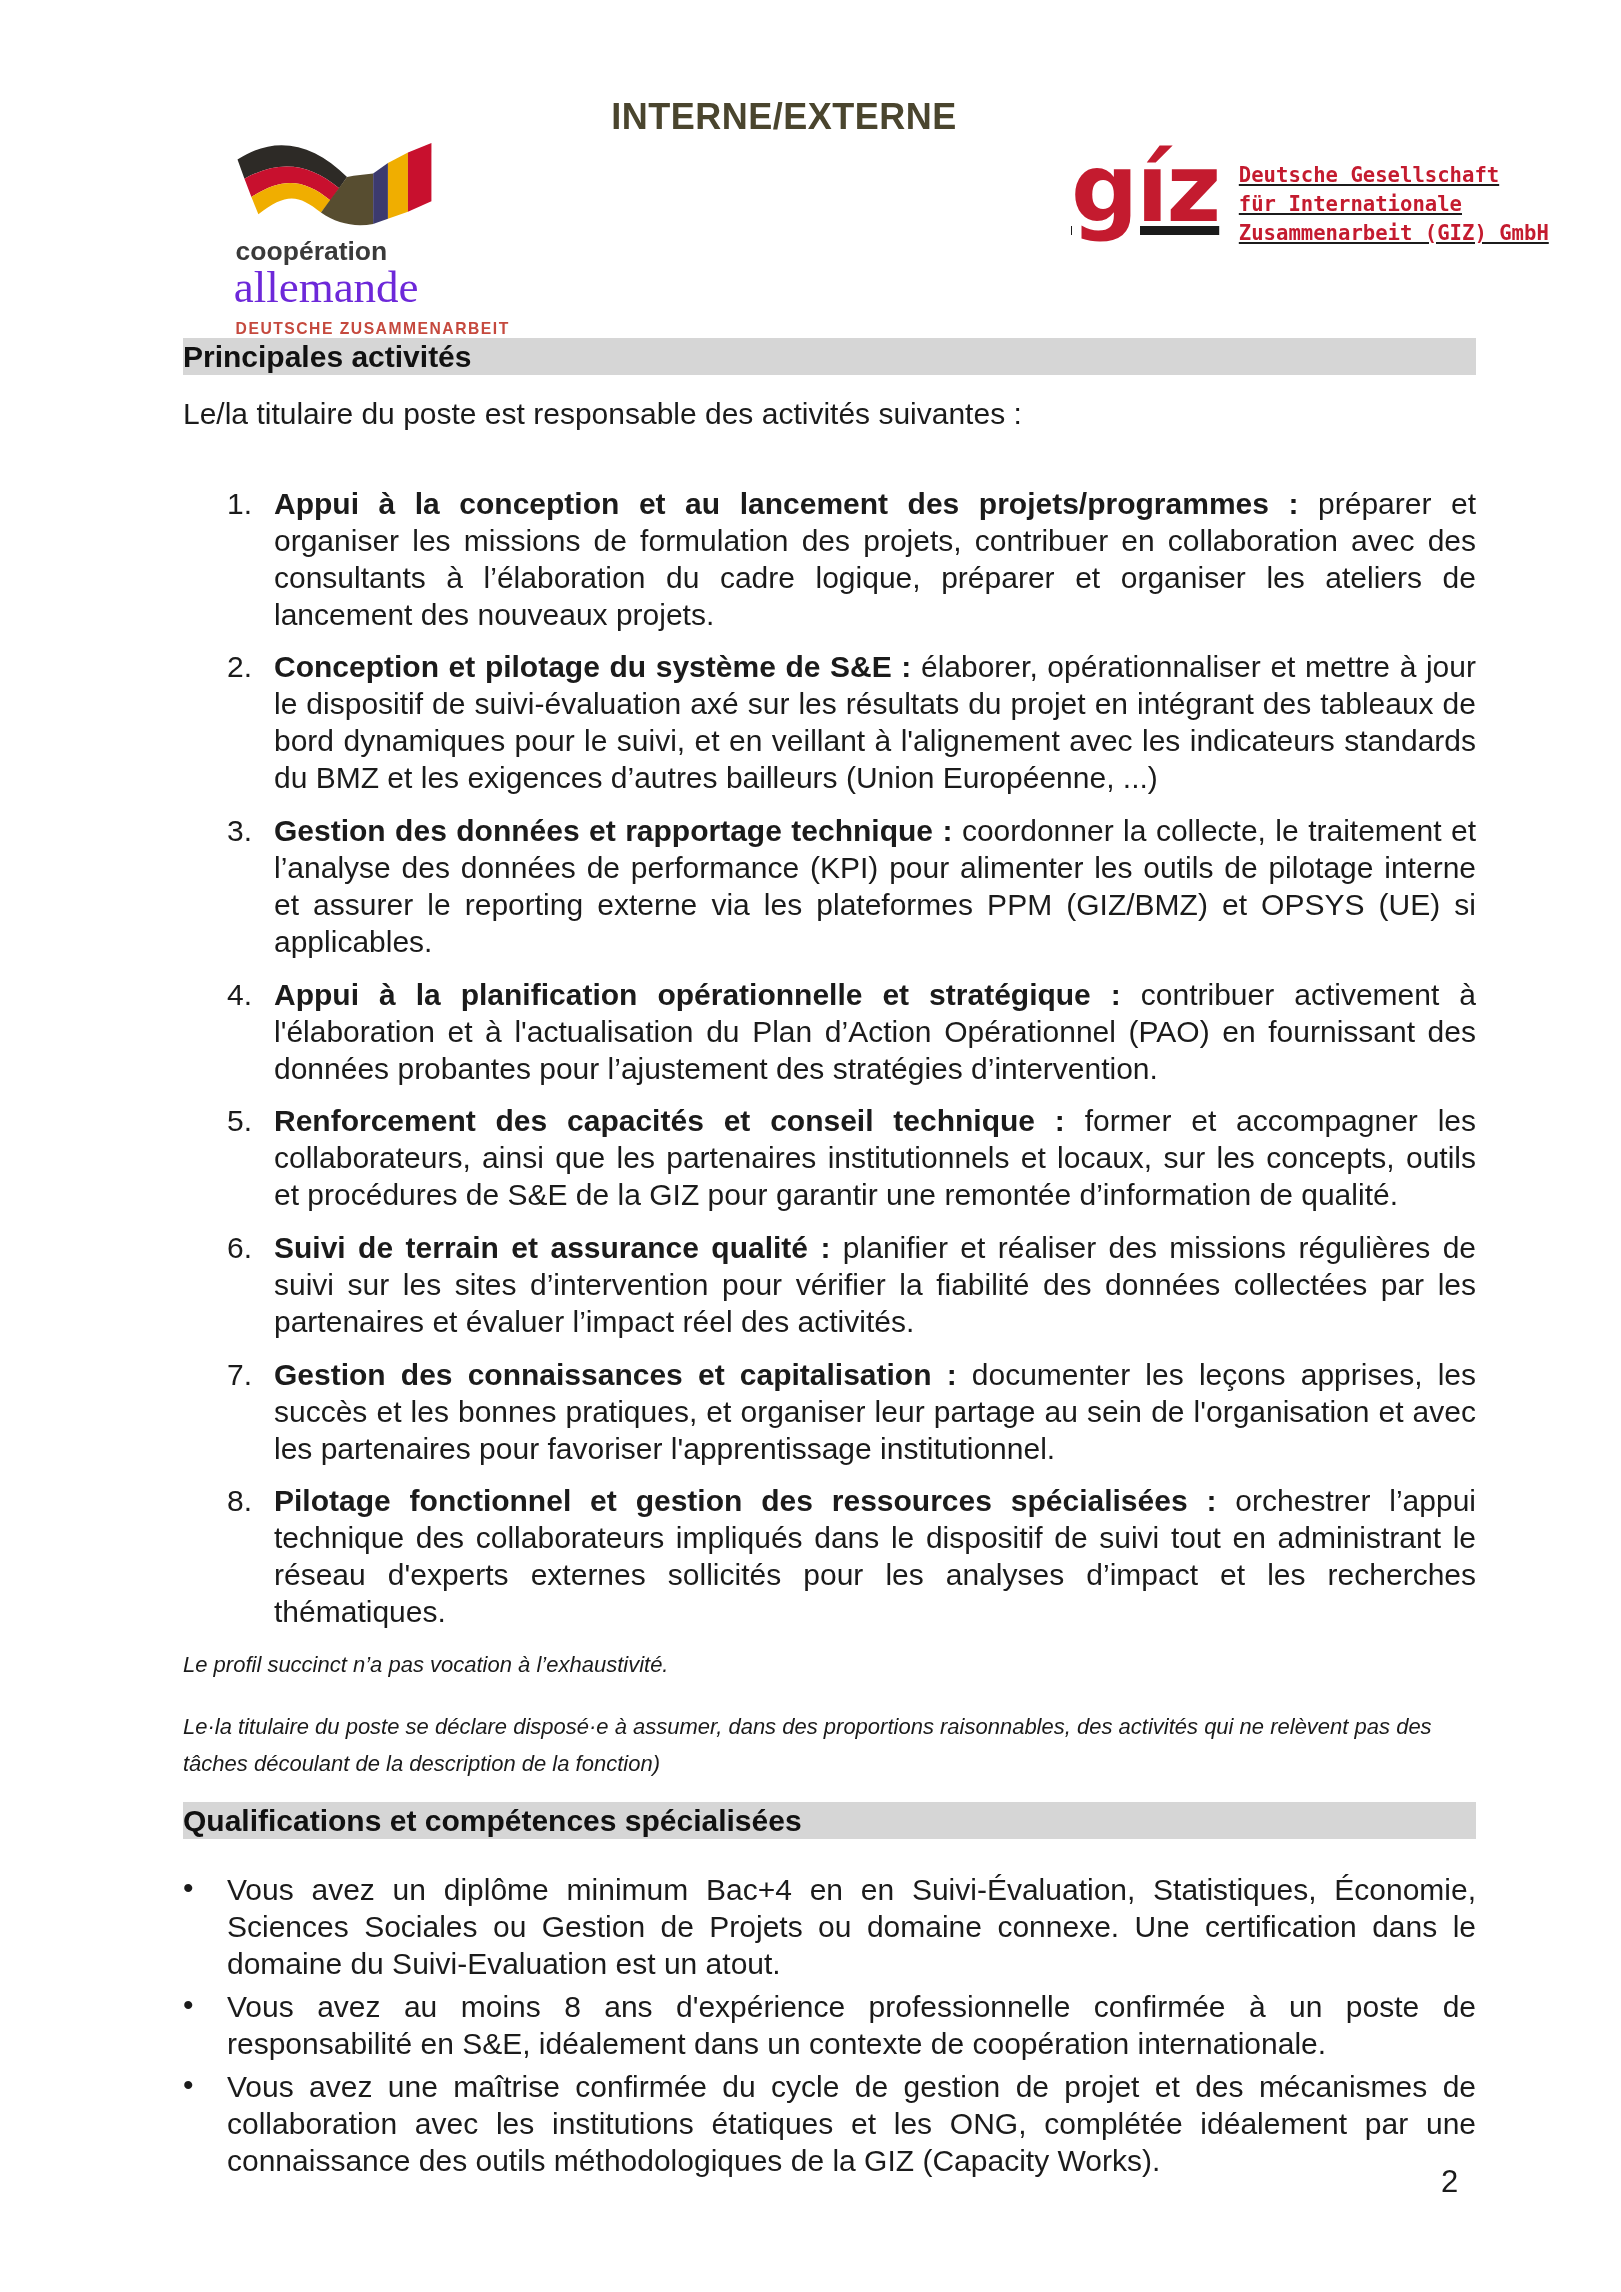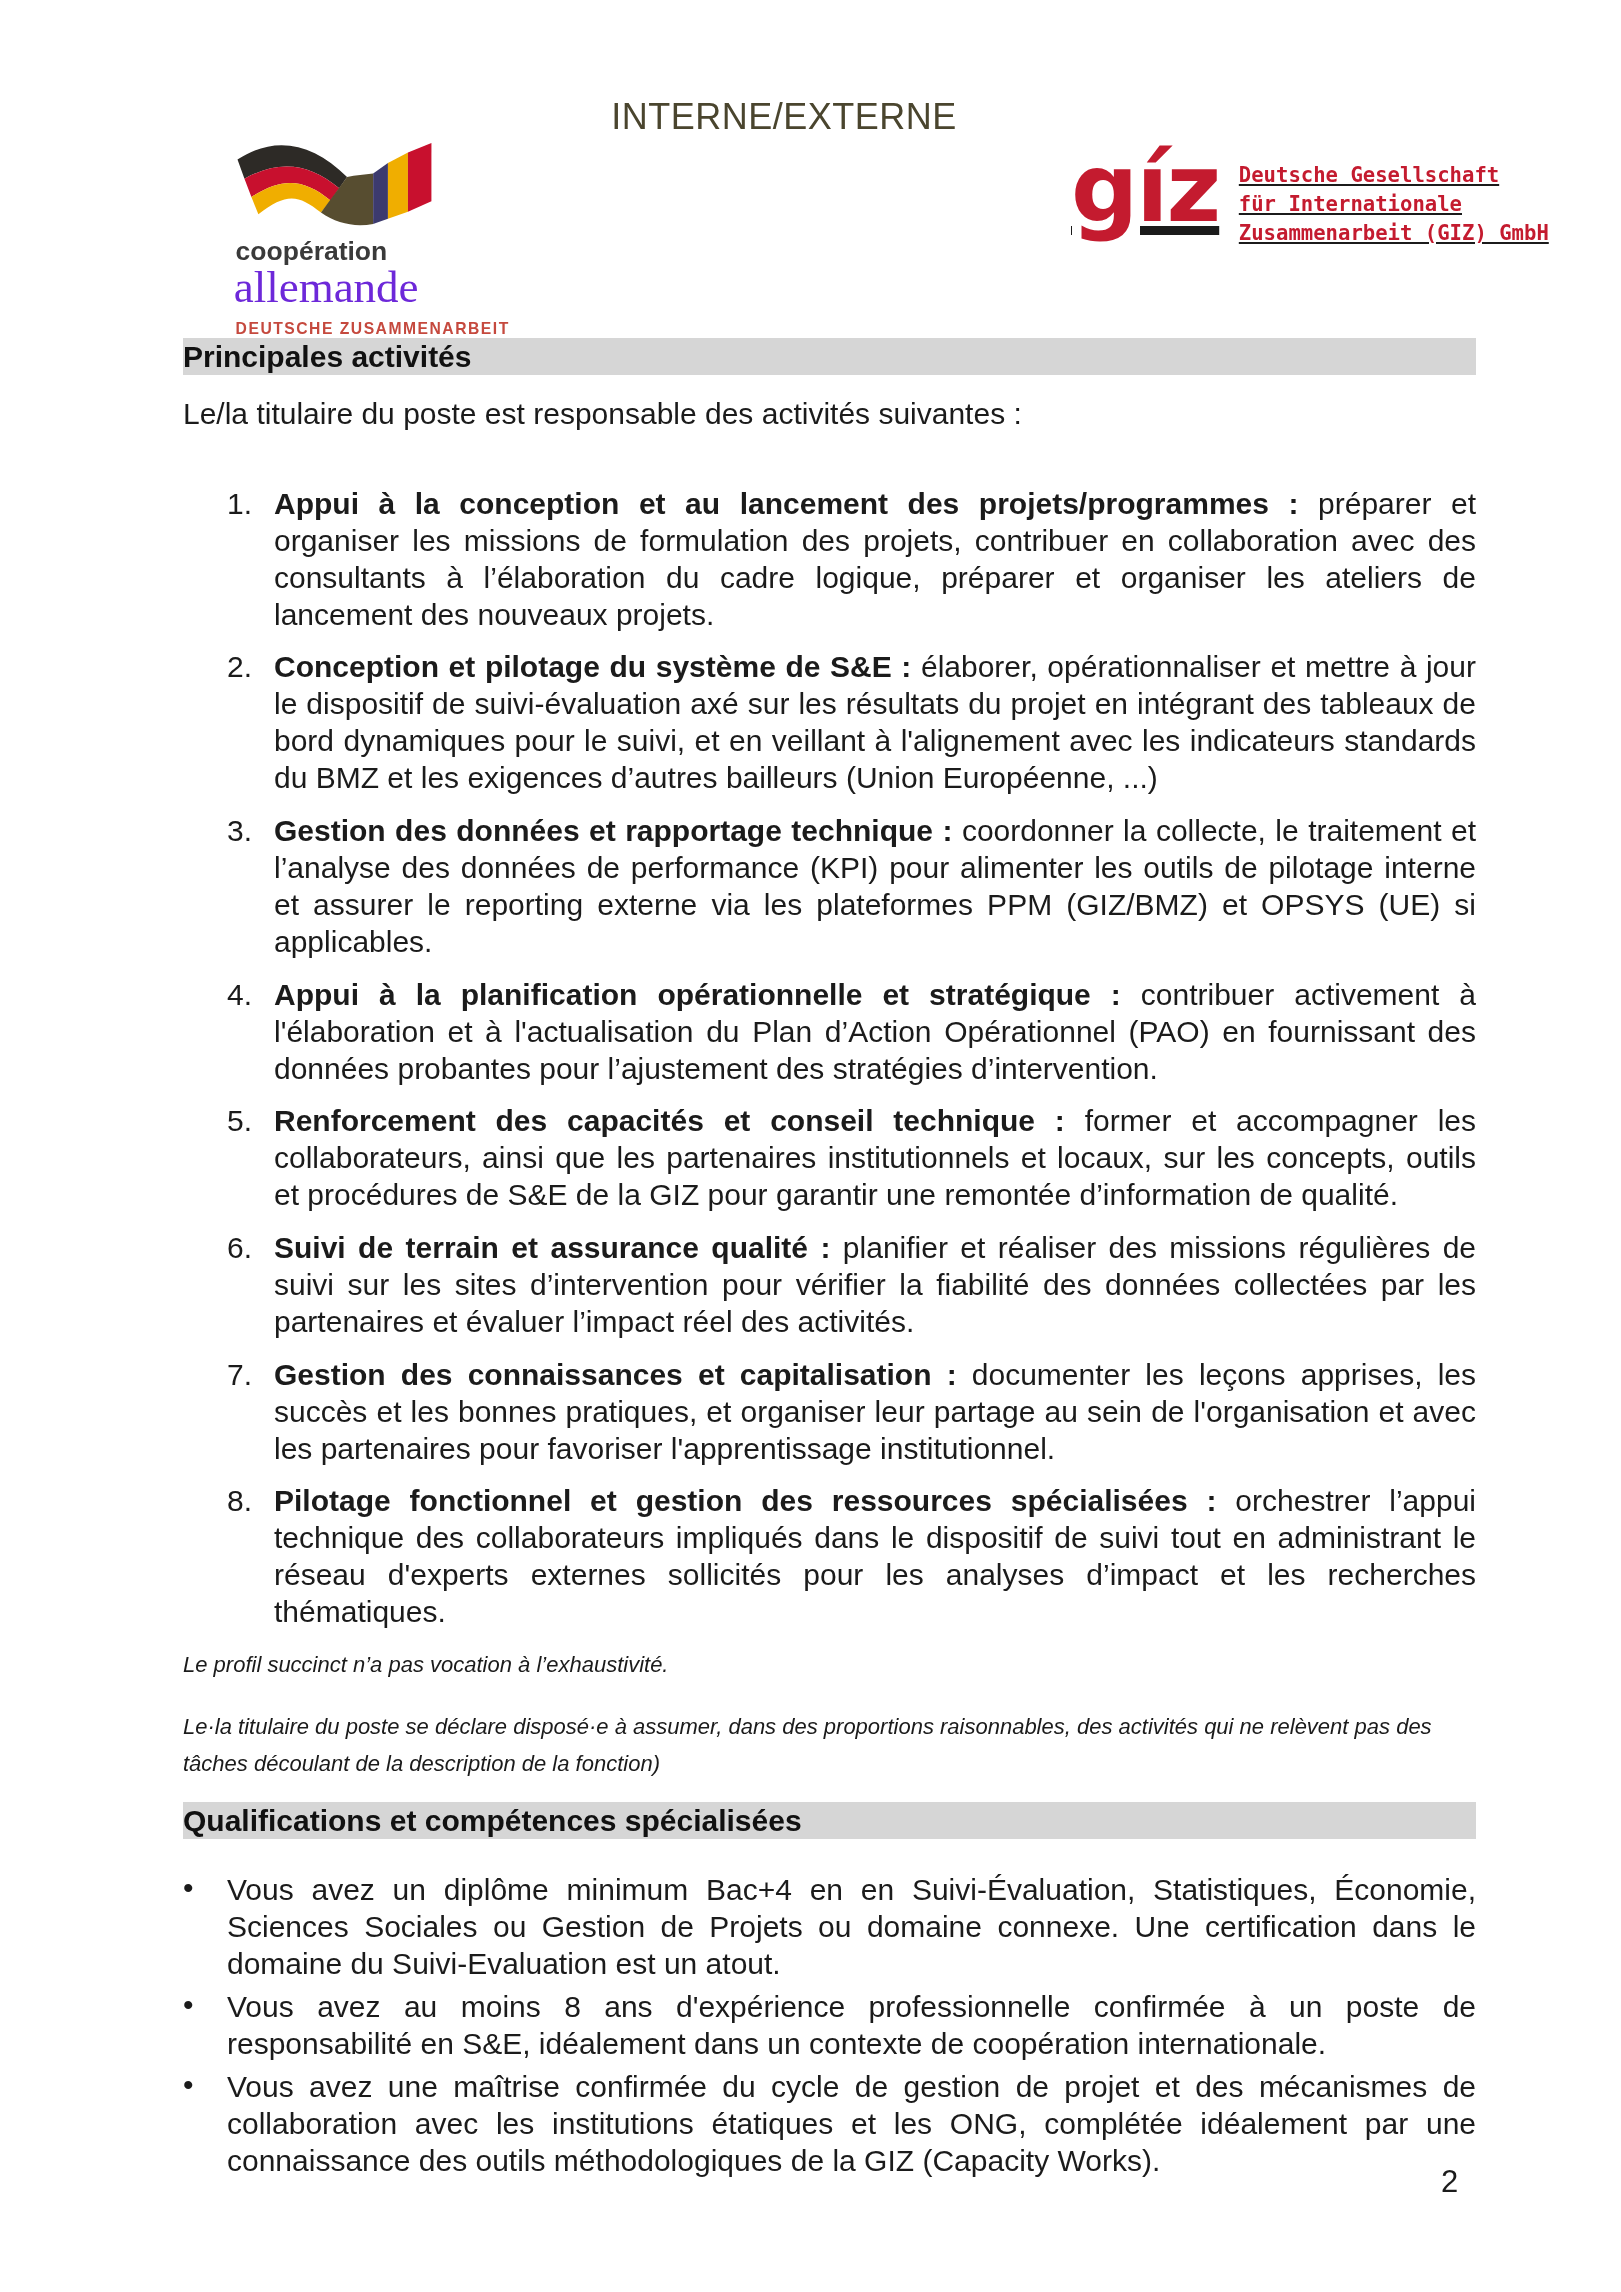--- a/index.html
+++ b/index.html
@@ -8,21 +8,21 @@
     width:1621px;height:2293px;
     background:#ffffff;
     font-family:"Liberation Sans", sans-serif;
     color:var(--text,#1b1b1b);
     overflow:hidden;
   }
   
   .doc-title{
     position:absolute;top:96px;left:0;width:1568px;
     text-align:center;
-    font-size:36px;font-weight:normal;letter-spacing:0.5px;
+    font-size:36px;font-weight:bold;letter-spacing:0.5px;
     color:var(--header-title,#4a452e);
   }
   .logo-left{position:absolute;top:130px;left:218px;width:294px;}
   .logo-left svg{display:block;width:235px;height:100px;margin-left:2px;}
   .ll-coop{font-size:26.5px;font-weight:bold;color:#3a3a3a;margin:7.8px 0 0 17.6px;line-height:27.4px;}
   .ll-alle{font-family:"Liberation Serif", serif;font-size:45px;color:#6d28d9;margin:0 0 0 15.7px;line-height:45px;}
   .ll-dz{font-size:15.7px;font-weight:bold;letter-spacing:1.5px;color:var(--logo-red-text,#c5493e);margin:9.8px 0 0 17.6px;}
   .r-black{fill:var(--ribbon-black,#2d2a26);}
   .r-red{fill:var(--ribbon-red,#c8102e);}
   .r-gold{fill:var(--ribbon-gold,#f0ae00);}

